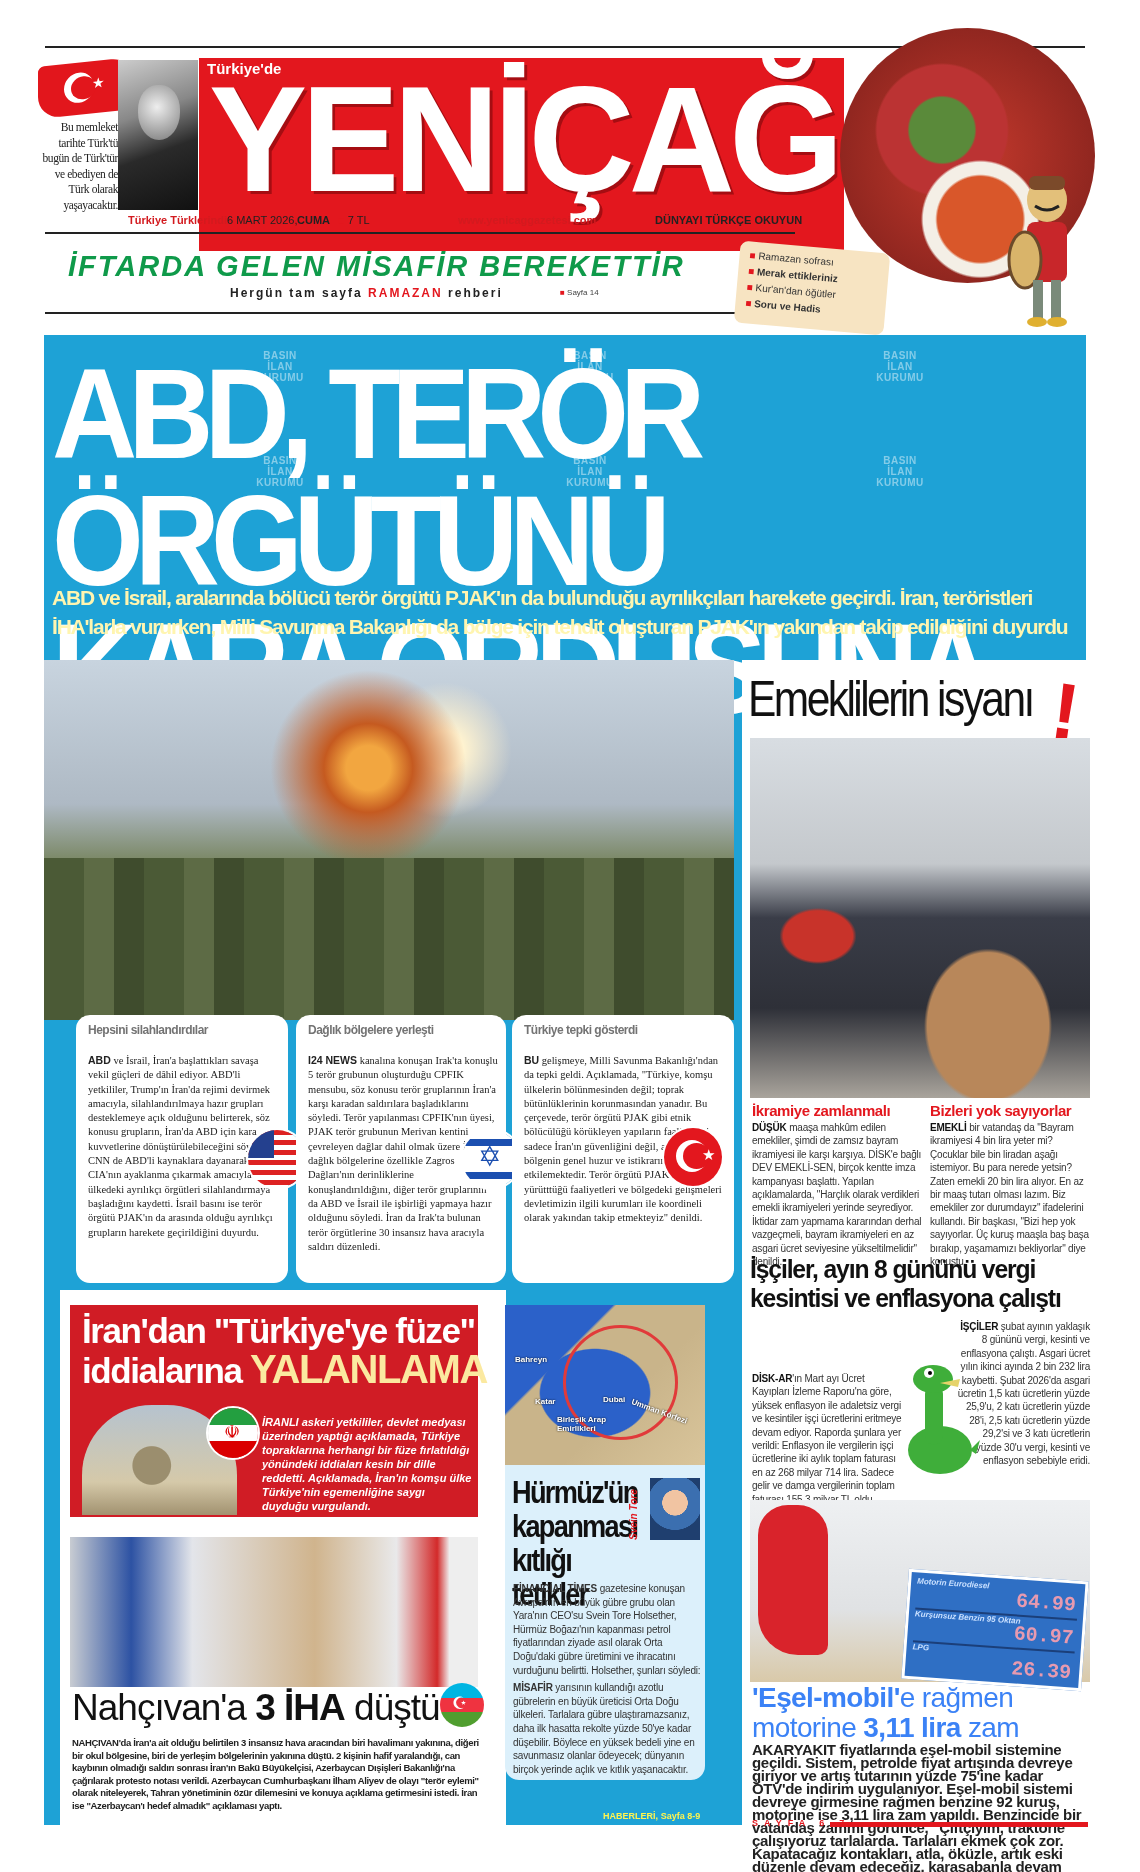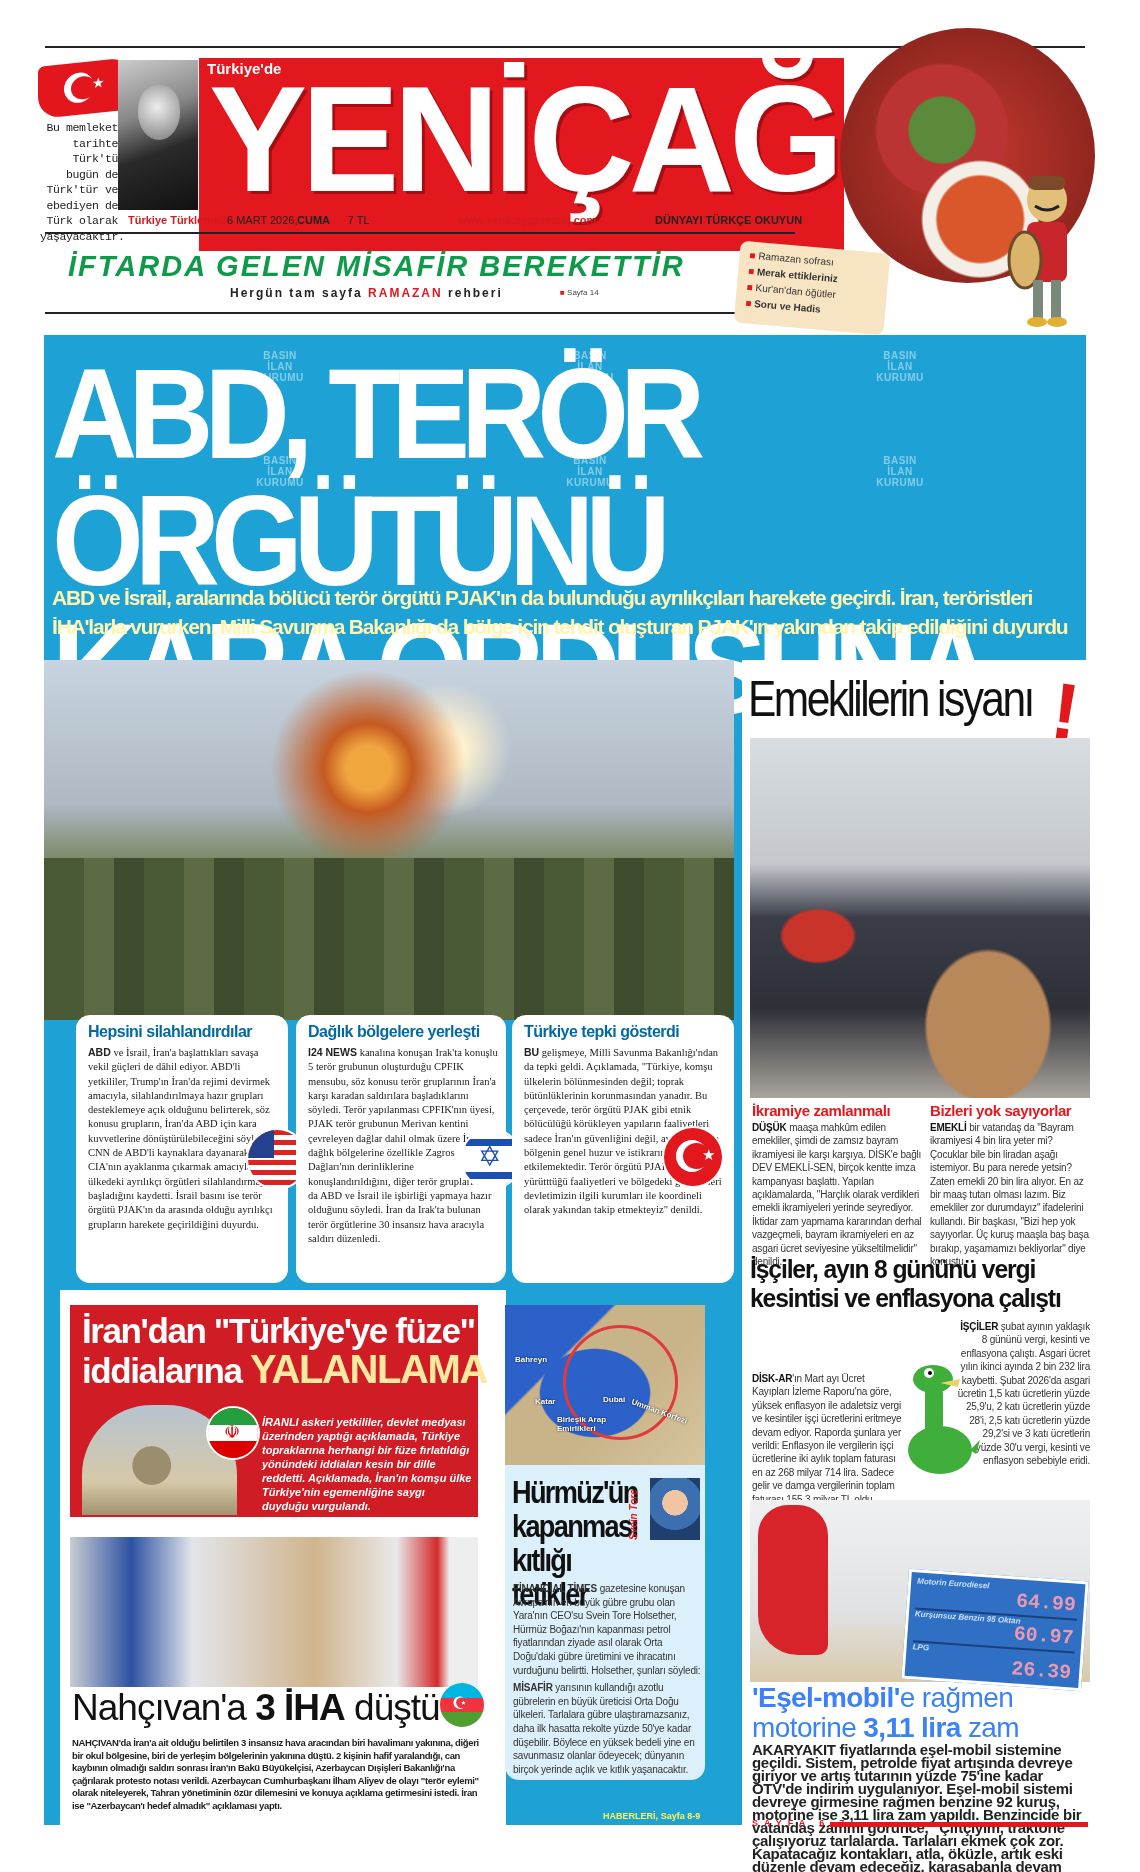--- a/index.html
+++ b/index.html
@@ -3,21 +3,21 @@
 <meta charset="utf-8">
 <style>
 *{box-sizing:border-box;margin:0;padding:0}
 body{width:1140px;height:1872px;background:#fff;font-family:"Liberation Sans",sans-serif;position:relative;overflow:hidden;color:#111}
 
 .rule{position:absolute;left:45px;width:1040px;height:2px;background:#222}
 .flag-tr{position:absolute;left:38px;top:62px;width:95px;height:52px;background:#e2161c;border-radius:6px 22px 6px 22px;transform:skewY(-6deg)}
 .flag-tr .cres{position:absolute;left:26px;top:10px;width:30px;height:30px;border-radius:50%;background:#fff}
 .flag-tr .cres:after{content:"";position:absolute;left:7px;top:4px;width:25px;height:23px;border-radius:50%;background:#e2161c}
 .flag-tr .star{position:absolute;left:54px;top:14px;color:#fff;font-size:14px}
-.quote{position:absolute;left:40px;top:120px;width:78px;text-align:right;font-family:Liberation Mono, monospace;font-size:11.5px;line-height:15.5px;color:#222;letter-spacing:-.4px}
+.quote{position:absolute;left:40px;top:120px;width:78px;text-align:right;font-family:Liberation Serif, serif;font-size:11.5px;line-height:15.5px;color:#222;letter-spacing:-.4px}
 .ataturk{position:absolute;left:118px;top:60px;width:80px;height:150px;background:linear-gradient(160deg,#ccc 0%,#888 35%,#2a2a2a 60%,#111 100%)}
 .ataturk .face{position:absolute;left:20px;top:25px;width:42px;height:55px;border-radius:45% 45% 50% 50%;background:radial-gradient(circle at 45% 40%,#eee,#777)}
 .logo{position:absolute;left:199px;top:58px;width:645px;height:193px;background:#e3171e}
 .logo .pre{position:absolute;left:8px;top:2px;color:#fff;font-weight:bold;font-size:15px}
 .logo .big{position:absolute;left:10px;top:6px;color:#fff;font-family:"Liberation Sans",sans-serif;font-weight:bold;font-size:150px;line-height:150px;letter-spacing:-6px;transform:scaleX(.98);transform-origin:left;text-shadow:3px 3px 0 #a50d12}
 .subline{position:absolute;top:214px;font-size:11px;color:#222}
 .subline.red{color:#d31a1f;font-weight:bold}
 .food{position:absolute;left:840px;top:28px;width:255px;height:255px;border-radius:50%;background:radial-gradient(circle at 55% 75%,#d9572a 0 18%,#f4efe6 19% 24%,transparent 25%),radial-gradient(circle at 40% 40%,#5a8a3a 0 15%,#b33 16% 30%,transparent 31%),radial-gradient(circle at 50% 50%,#c63a2d,#7a1e1a)}
 .drummer{position:absolute;left:1005px;top:170px;width:80px;height:160px}
 .iftar{position:absolute;left:68px;top:250px;color:#0f9a4a;font-style:italic;font-weight:bold;font-size:29px;letter-spacing:2px}
@@ -33,21 +33,21 @@
 .blue{position:absolute;left:44px;top:335px;width:1042px;height:1490px;background:#1ea2d6}
 .headline{position:absolute;left:52px;top:350px;width:1030px;color:#fff;font-weight:bold;font-family:"Liberation Sans",sans-serif;font-size:118px;line-height:118px;letter-spacing:-9px;transform:scaleY(1.08);transform-origin:top}
 .deck{position:absolute;left:52px;top:583px;width:1030px;color:#fff5b0;font-weight:bold;font-size:21px;line-height:29px;letter-spacing:-1.2px}
 .war-photo{position:absolute;left:44px;top:660px;width:690px;height:360px;background:
  radial-gradient(circle at 47% 30%,#f2a640 0 5%,#c55a20 10%,transparent 22%),
  radial-gradient(circle at 58% 25%,#fff3d0 0 4%,transparent 14%),
  linear-gradient(180deg,#c8d4df 0%,#aeb9c4 40%,#7d8a6a 55%,#4e5e3a 75%,#3c4a2c 100%)}
 .war-photo .soldiers{position:absolute;left:0;bottom:0;width:100%;height:45%;background:repeating-linear-gradient(90deg,#4b5a36 0 40px,#5d6b45 40px 70px,#3f4c2d 70px 100px)}
 
 .wbox{position:absolute;top:1015px;height:268px;background:#fff;border-radius:14px;padding:8px 8px 0 12px}
-.wbox h3{color:#0369a1;font-weight:bold;font-size:16px;letter-spacing:-.5px;margin-bottom:4px}
+.wbox h3{color:#737373;font-weight:bold;font-size:12px;letter-spacing:-.5px;margin-bottom:16px}
 .wbox p{font-family:"Liberation Serif",serif;font-size:10.5px;line-height:14.3px;color:#222;text-indent:0}
 .wbox p b{font-family:"Liberation Sans",sans-serif}
 .flag{position:absolute;width:58px;height:58px;border-radius:50%;overflow:hidden;box-shadow:0 0 0 2px #fff}
 .flag-us{background:repeating-linear-gradient(180deg,#d22 0 5px,#fff 5px 10px)}
 .flag-us:before{content:"";position:absolute;left:0;top:0;width:26px;height:28px;background:#24408e}
 .flag-il{background:linear-gradient(180deg,#fff 0 15%,#1b4fb0 15% 27%,#fff 27% 73%,#1b4fb0 73% 85%,#fff 85%)}
 .flag-il:after{content:"✡";position:absolute;left:16px;top:10px;color:#1b4fb0;font-size:28px}
 .flag-tk{background:#e3171e}
 .flag-tk .c1{position:absolute;left:12px;top:12px;width:32px;height:32px;border-radius:50%;background:#fff}
 .flag-tk .c2{position:absolute;left:19px;top:15px;width:27px;height:26px;border-radius:50%;background:#e3171e}

